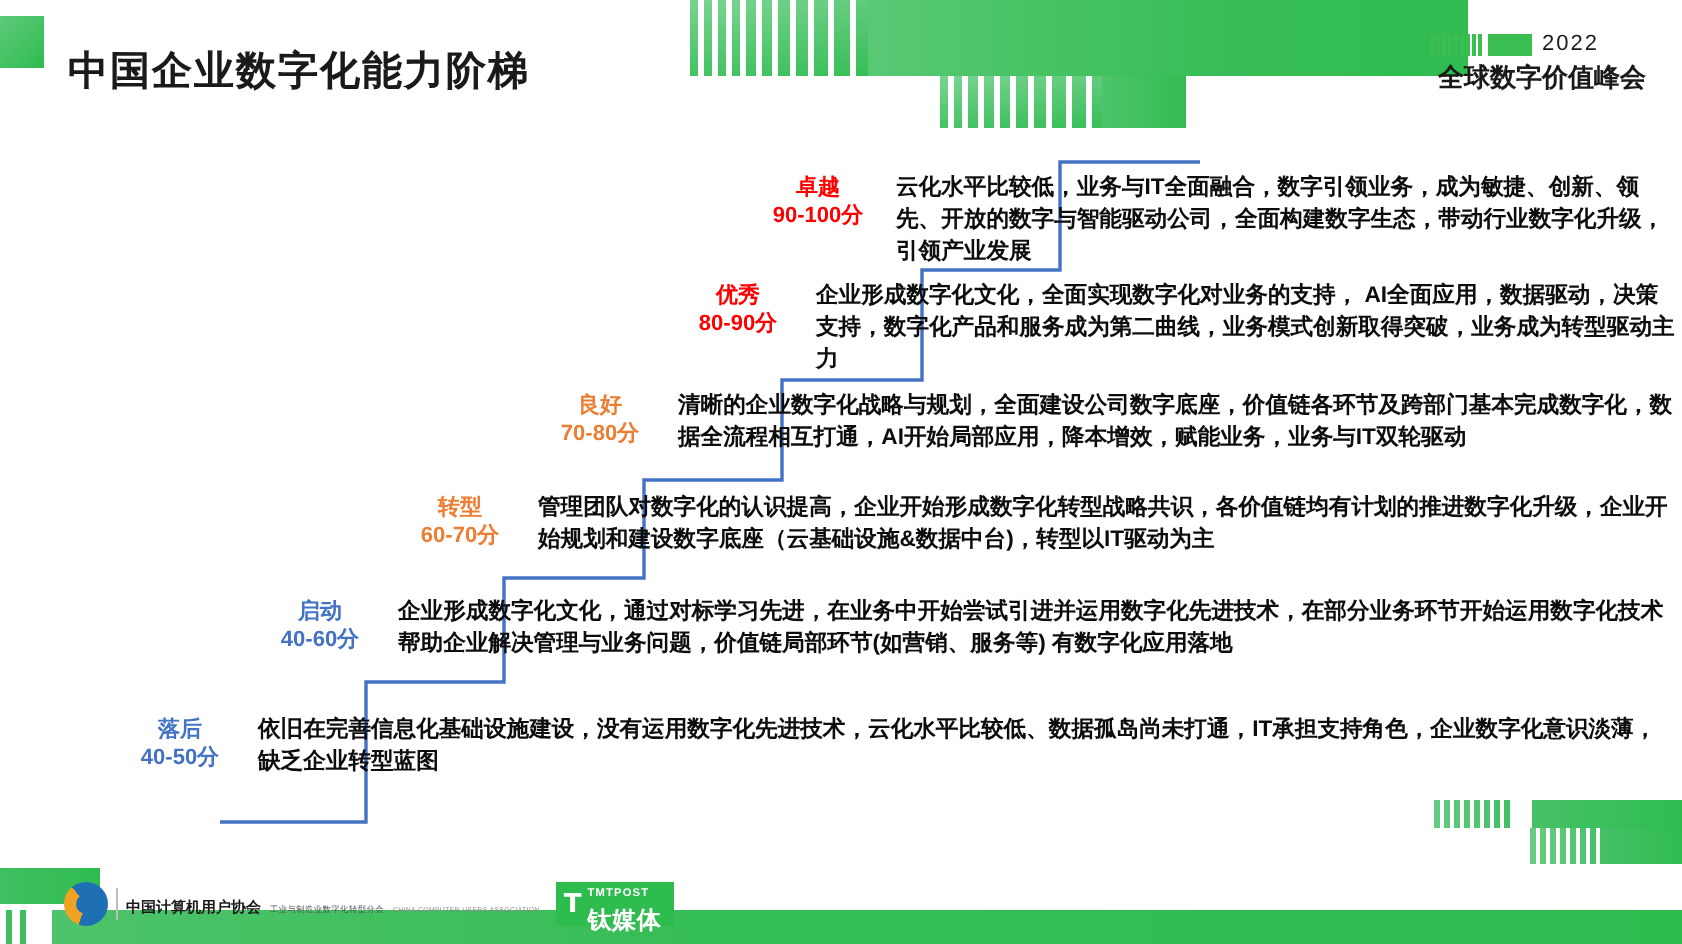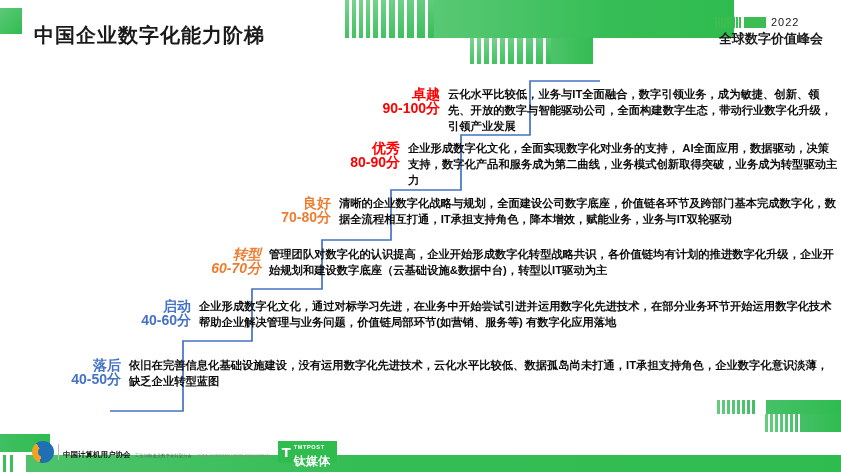--- a/index.html
+++ b/index.html
@@ -118,22 +118,22 @@
 
   
   .tier {
     position: absolute;
     display: flex;
     align-items: flex-start;
   }
   .tier-label {
     width: 62px;
     flex: 0 0 62px;
-    text-align: right;
-    font-size: 14px;
+    text-align: center;
+    font-size: 11px;
     font-weight: bold;
     line-height: 14px;
     padding-top: 1px;
   }
   .tier-label .tier-name { display: block; }
   .tier-label .tier-score { display: block; }
   .tier-body {
     font-size: 11.3px;
     font-weight: bold;
     color: #0d0d0d;
@@ -354,25 +354,25 @@
       <span class="tier-score">80-90分</span>
     </div>
     <div class="tier-body">企业形成数字化文化，全面实现数字化对业务的支持， AI全面应用，数据驱动，决策支持，数字化产品和服务成为第二曲线，业务模式创新取得突破，业务成为转型驱动主力</div>
   </div>
 
   <div class="tier" style="left:269px; top:195px; width:570px;">
     <div class="tier-label" style="color:#ed7d31;">
       <span class="tier-name">良好</span>
       <span class="tier-score">70-80分</span>
     </div>
-    <div class="tier-body">清晰的企业数字化战略与规划，全面建设公司数字底座，价值链各环节及跨部门基本完成数字化，数据全流程相互打通，IT承担支持角色，降本增效，赋能业务，业务与IT双轮驱动</div>
+    <div class="tier-body">清晰的企业数字化战略与规划，全面建设公司数字底座，价值链各环节及跨部门基本完成数字化，数据全流程相互打通，AI开始局部应用，降本增效，赋能业务，业务与IT双轮驱动</div>
   </div>
 
   <div class="tier" style="left:199px; top:246px; width:640px;">
-    <div class="tier-label" style="color:#ed7d31;font-style:italic;">
+    <div class="tier-label" style="color:#ed7d31;">
       <span class="tier-name">转型</span>
       <span class="tier-score">60-70分</span>
     </div>
     <div class="tier-body">管理团队对数字化的认识提高，企业开始形成数字化转型战略共识，各价值链均有计划的推进数字化升级，企业开始规划和建设数字底座（云基础设施&amp;数据中台)，转型以IT驱动为主</div>
   </div>
 
   <div class="tier" style="left:129px; top:298px; width:710px;">
     <div class="tier-label" style="color:#4472c4;">
       <span class="tier-name">启动</span>
       <span class="tier-score">40-60分</span>

